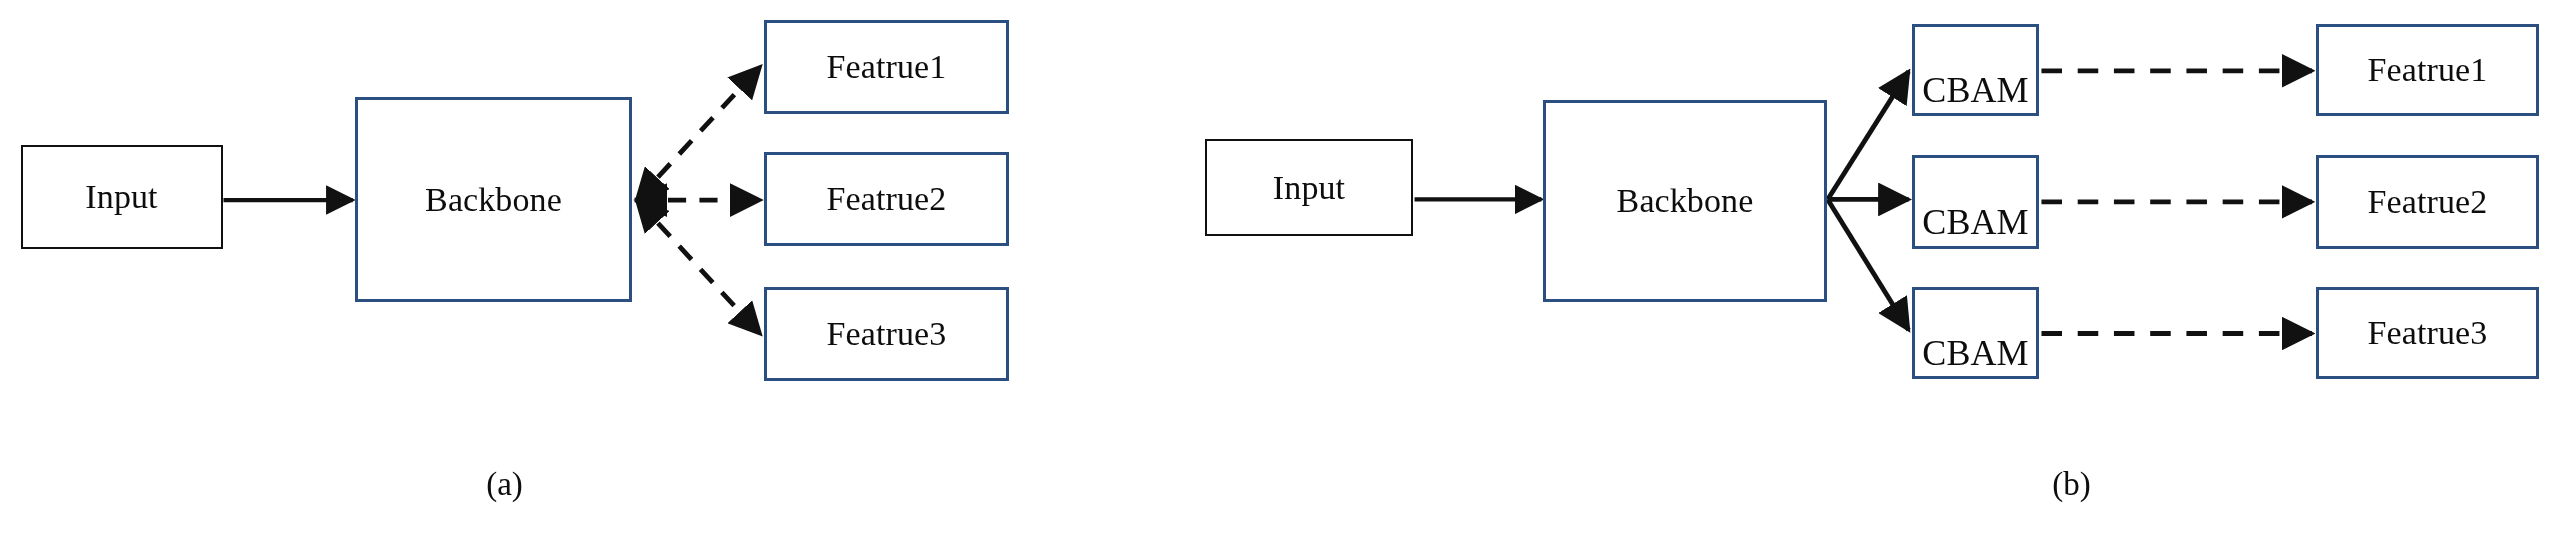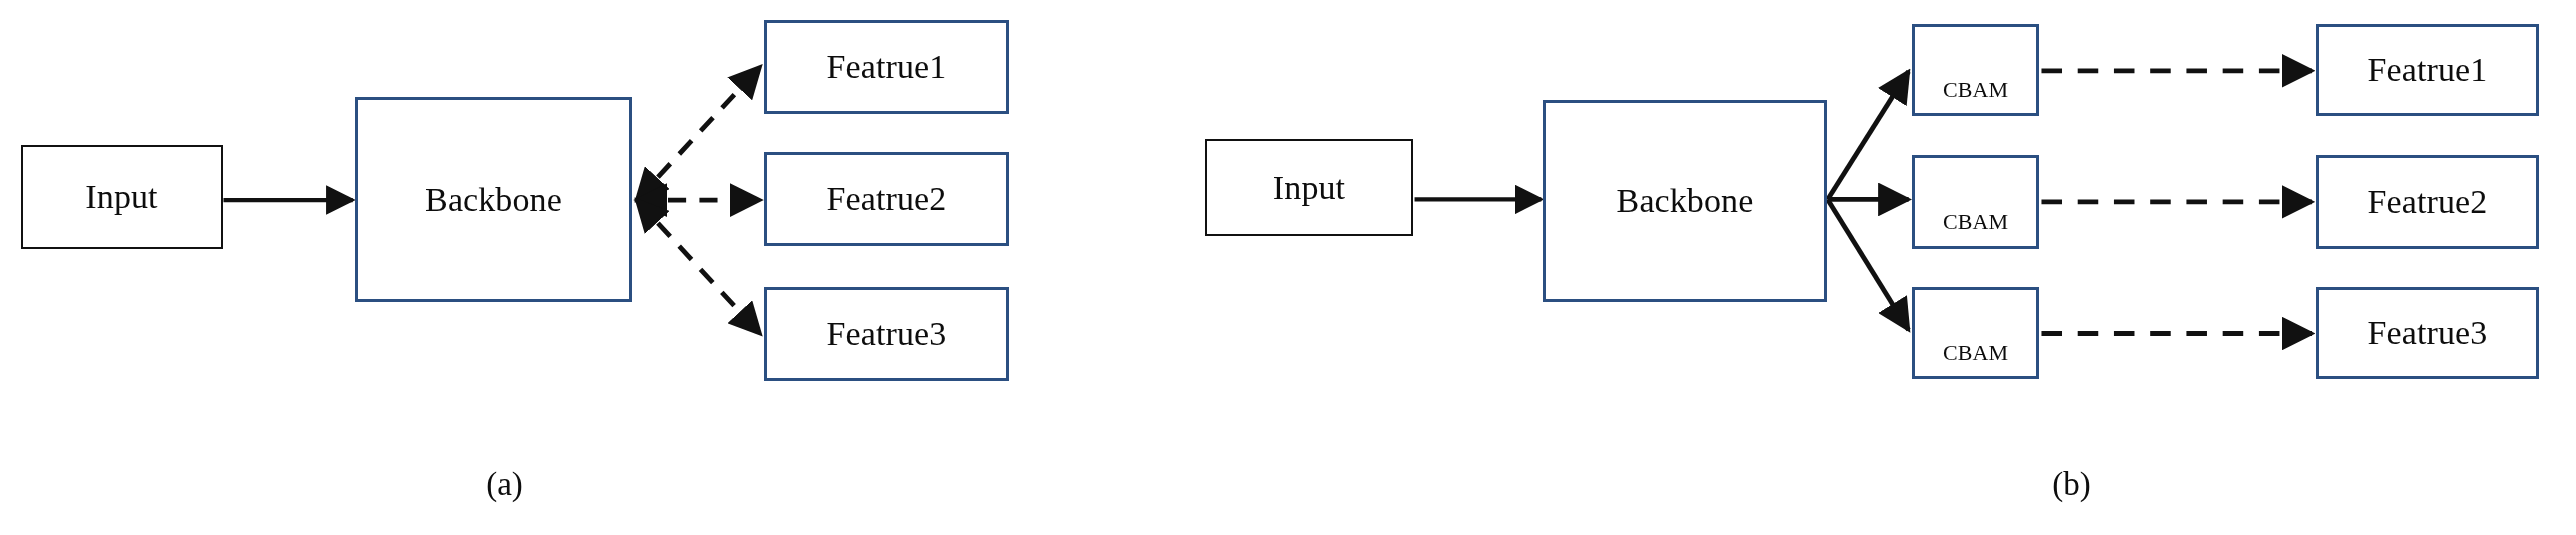--- a/index.html
+++ b/index.html
@@ -31,21 +31,21 @@
   }
   .node-blue {
     border: 3px solid #2b4f81;
   }
   .node-label {
     display: block;
     font-size: 34px;
     letter-spacing: 0.1px;
   }
   .node-label-sm {
-    font-size: 22px;
+    font-size: 36px;
     margin-top: 40px;
   }
   .panel-caption {
     position: absolute;
     font-size: 33px;
     color: #0d0d0d;
     text-align: center;
     line-height: 1;
   }
   .edge-layer {

